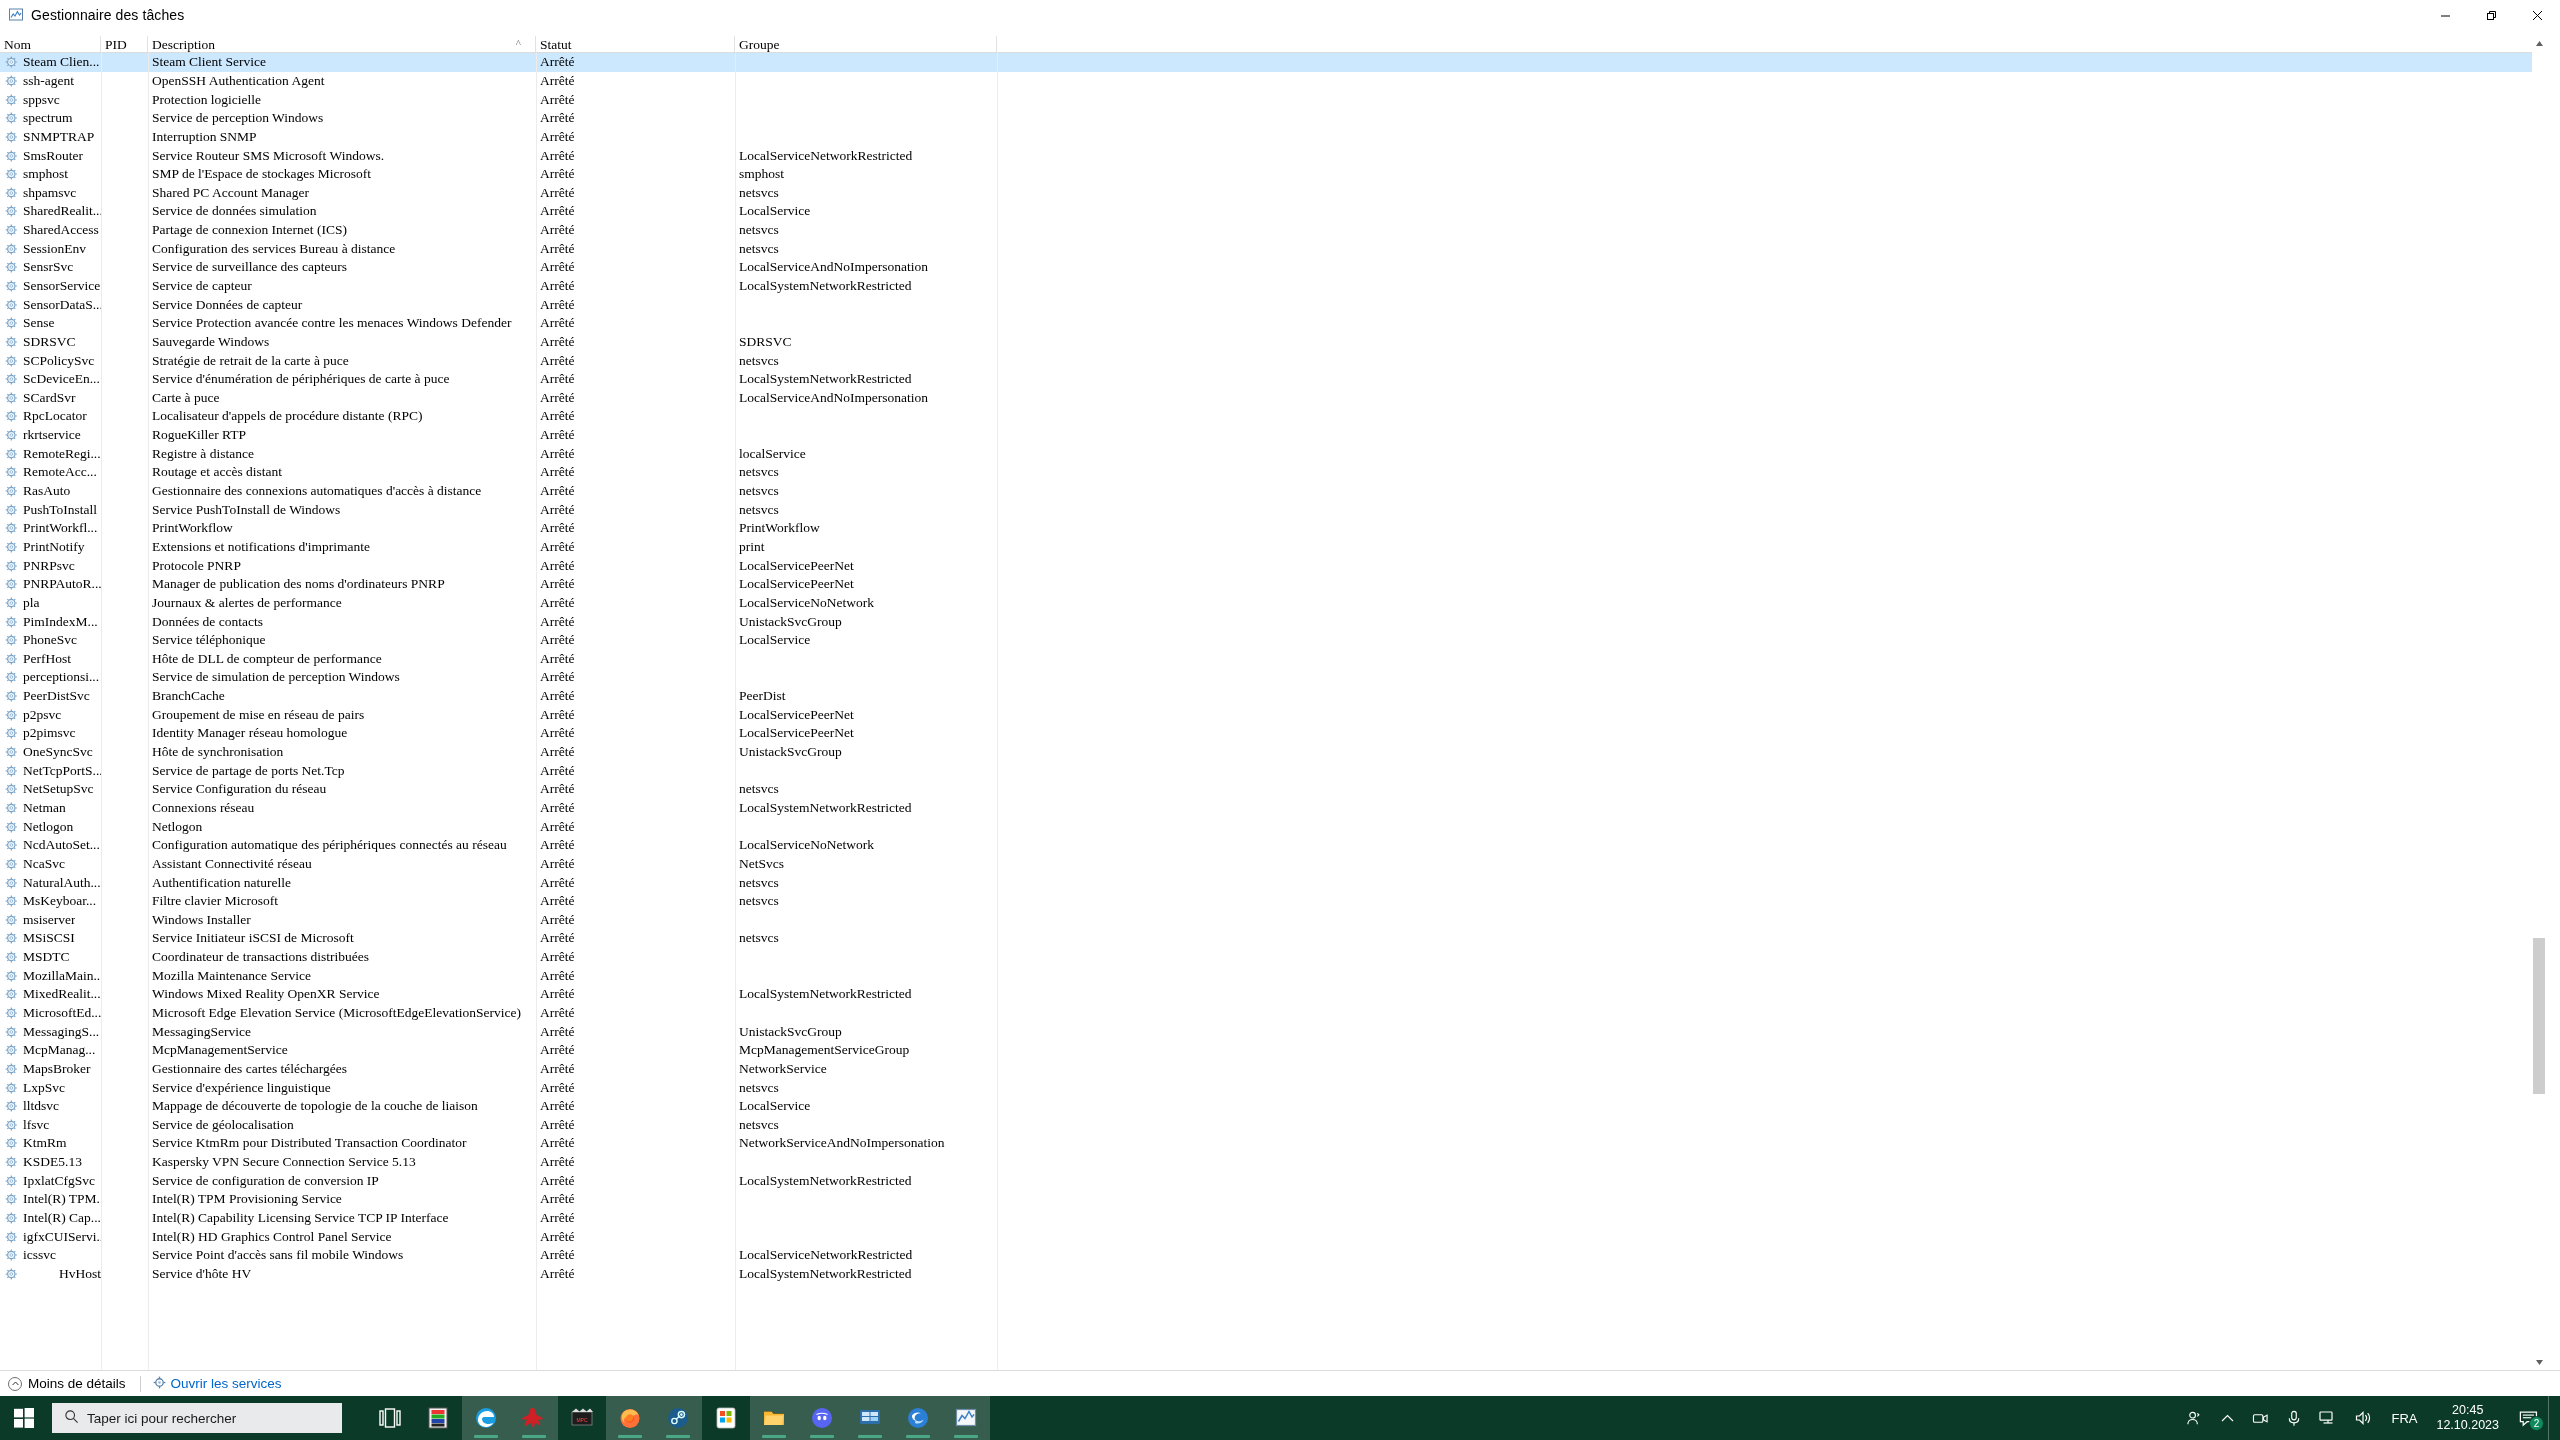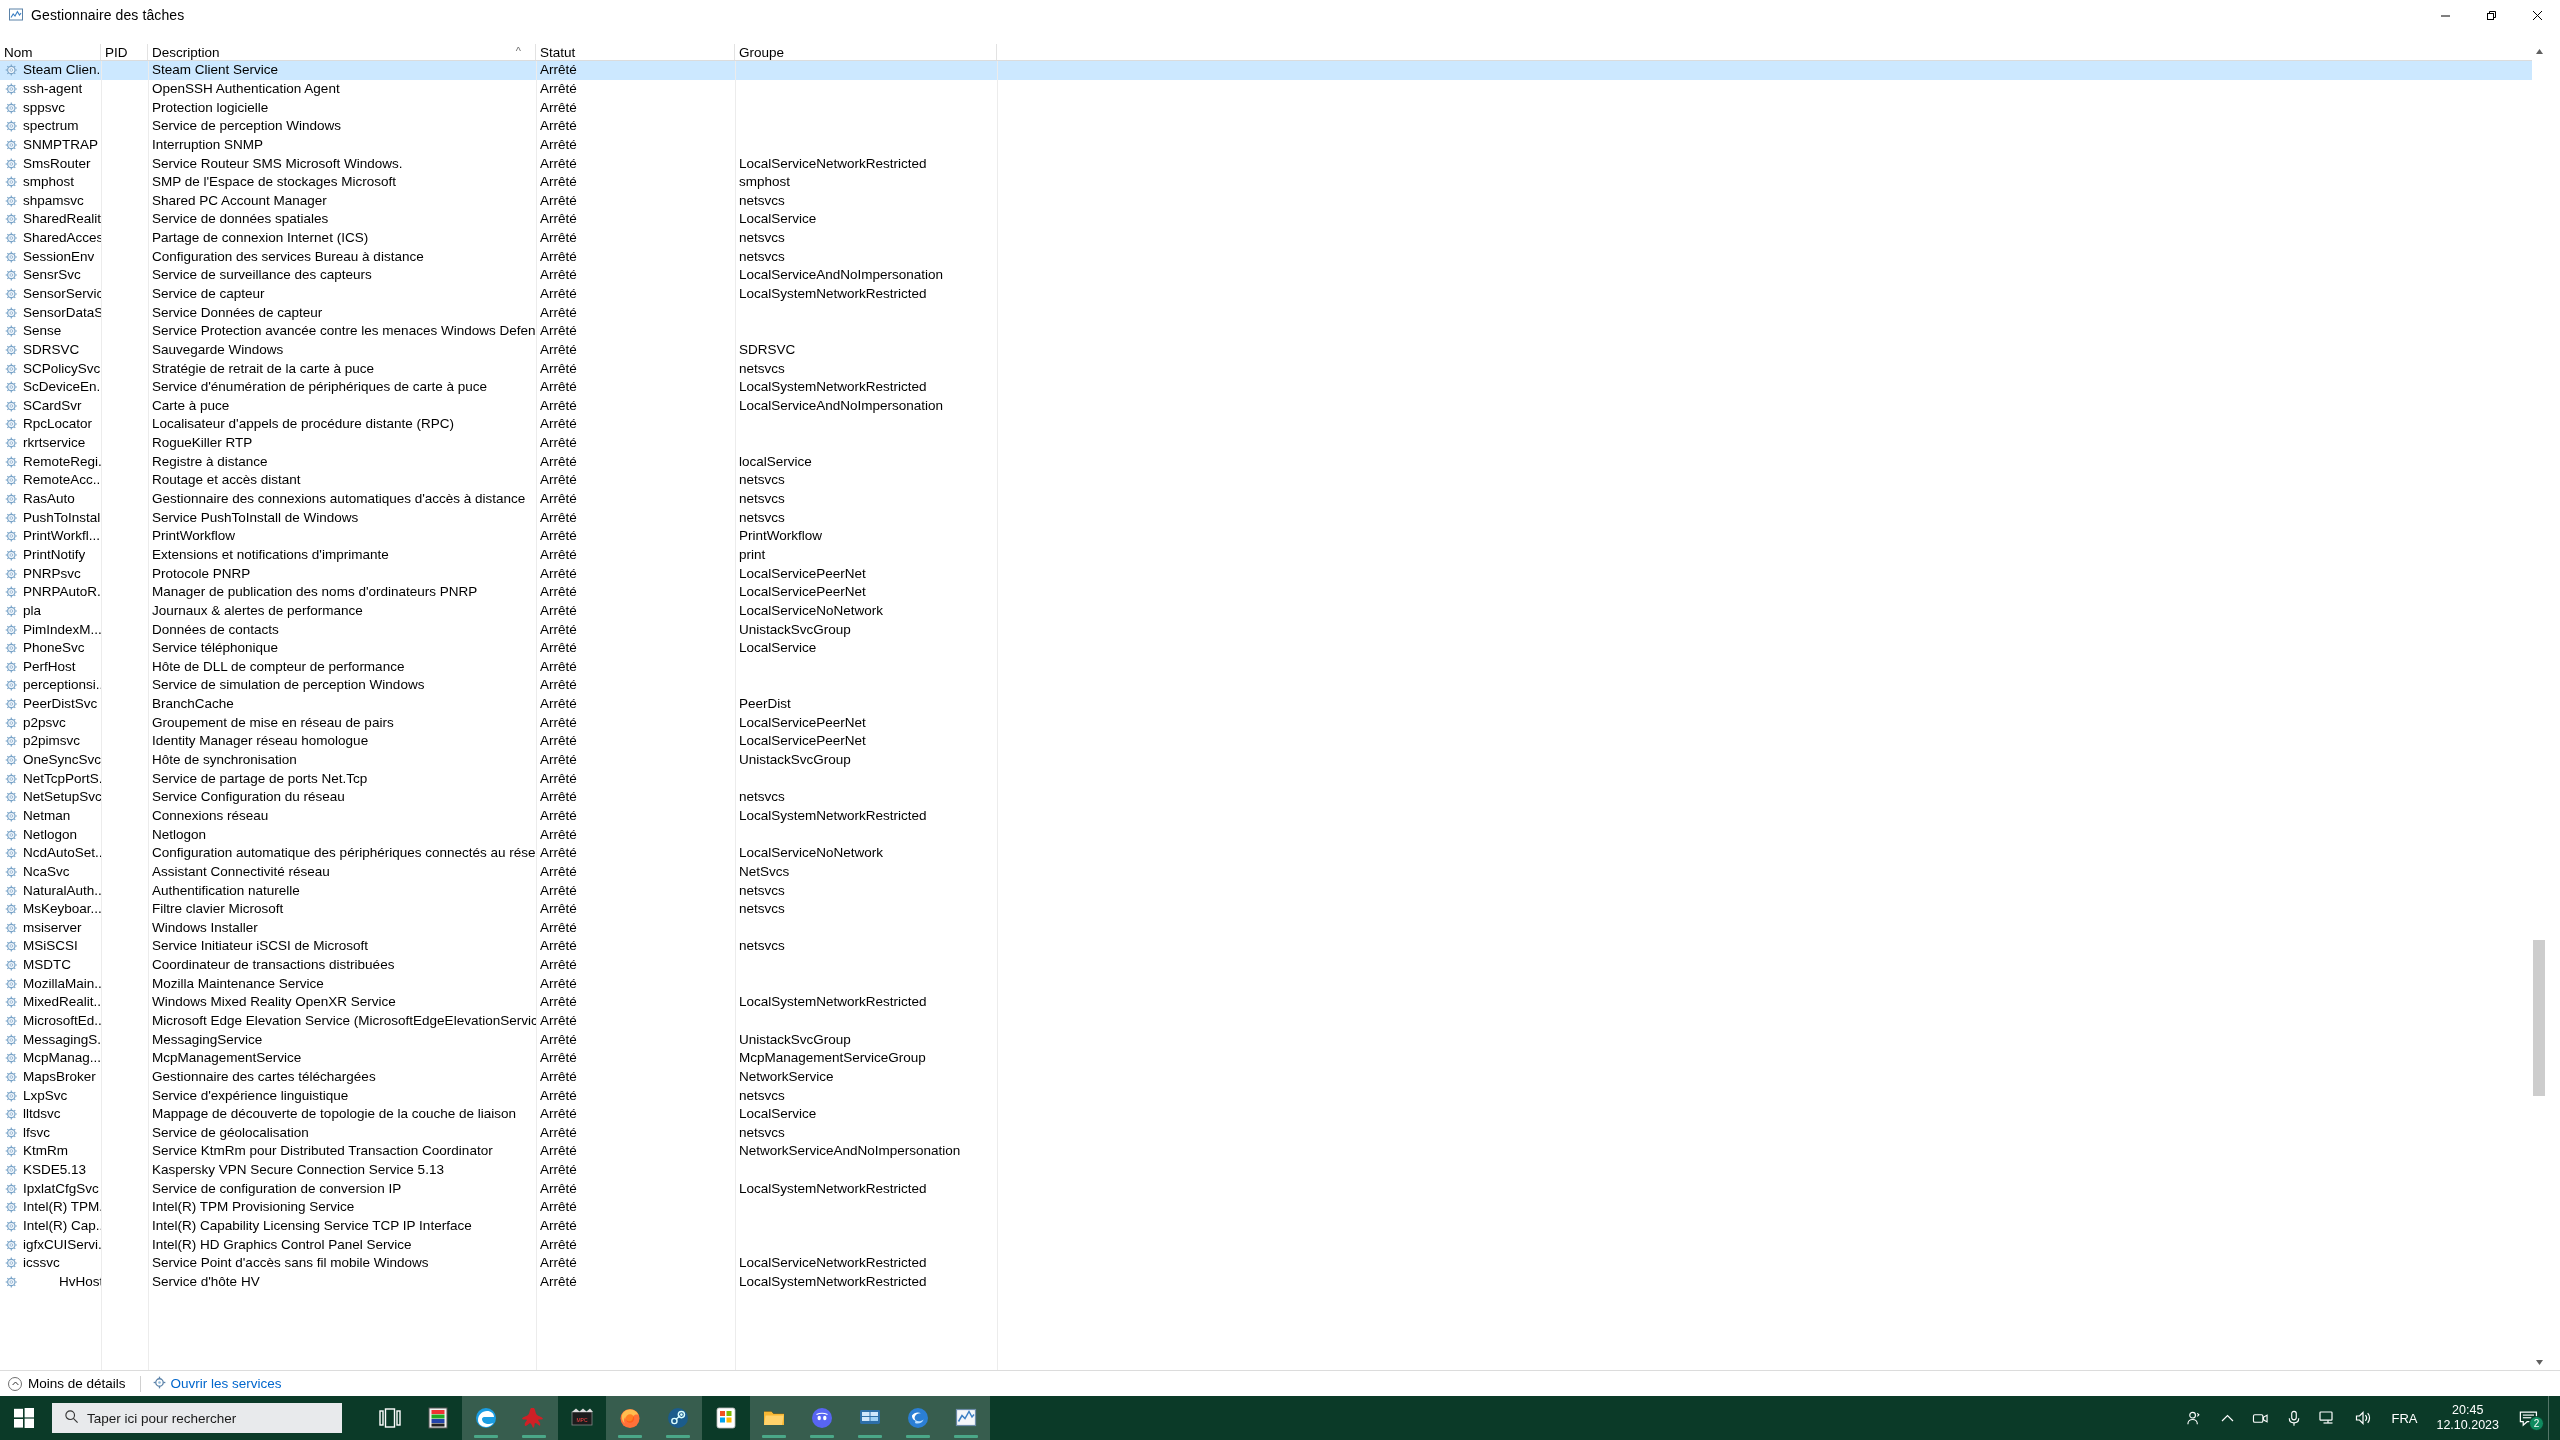--- a/index.html
+++ b/index.html
@@ -114,23 +114,24 @@
   #list-area {
     flex: 1 1 auto;
     position: relative;
     background: #ffffff;
     overflow: hidden;
     padding-top: 6px;
   }
 
   #grid {
     position: absolute;
-    left: 0; top: 14px;
+    left: 0; top: 6px;
     width: 2546px;
     bottom: 0;
+    font-family: Liberation Serif, serif;
   }
 
   
   #grid-header {
     display: flex;
     height: 17px;
     background: #ffffff;
     border-bottom: 1px solid #dcdcdc;
     position: relative;
   }
@@ -601,21 +602,21 @@
                     <line x1="11.8" y1="8" x2="13.6" y2="8"></line>
                     <line x1="2.7" y1="3.5" x2="3.9" y2="4.7"></line>
                     <line x1="10.5" y1="11.3" x2="11.7" y2="12.5"></line>
                     <line x1="11.7" y1="3.5" x2="10.5" y2="4.7"></line>
                     <line x1="3.9" y1="11.3" x2="2.7" y2="12.5"></line>
                   </g>
                 </svg></span>
               <span style="overflow: hidden; white-space: nowrap;">SharedRealit...</span>
             </div>
             <div class="cell" style="width: 47px;"></div>
-            <div class="cell" style="width: 388px;">Service de données spatiales</div>
+            <div class="cell" style="width: 388px;">Service de données simulation</div>
             <div class="cell" style="width: 199px;">Arrêté</div>
             <div class="cell" style="width: 262px;">LocalService</div>
           </div>
           <div class="row">
             <div class="cell cell-name" style="width: 101px;">
               <span style="width: 14px; height: 14px; display: block; flex: 0 0 auto;"><svg class="svc-icon" viewBox="0 0 16 16">
                   <circle cx="7.2" cy="8" r="4.2" fill="#eef4fa" stroke="#7aa4c8" stroke-width="1.3"></circle>
                   <circle cx="7.2" cy="8" r="1.5" fill="#ffffff" stroke="#7aa4c8" stroke-width="0.8"></circle>
                   <g stroke="#7aa4c8" stroke-width="1.3">
                     <line x1="7.2" y1="1.6" x2="7.2" y2="3.4"></line>

